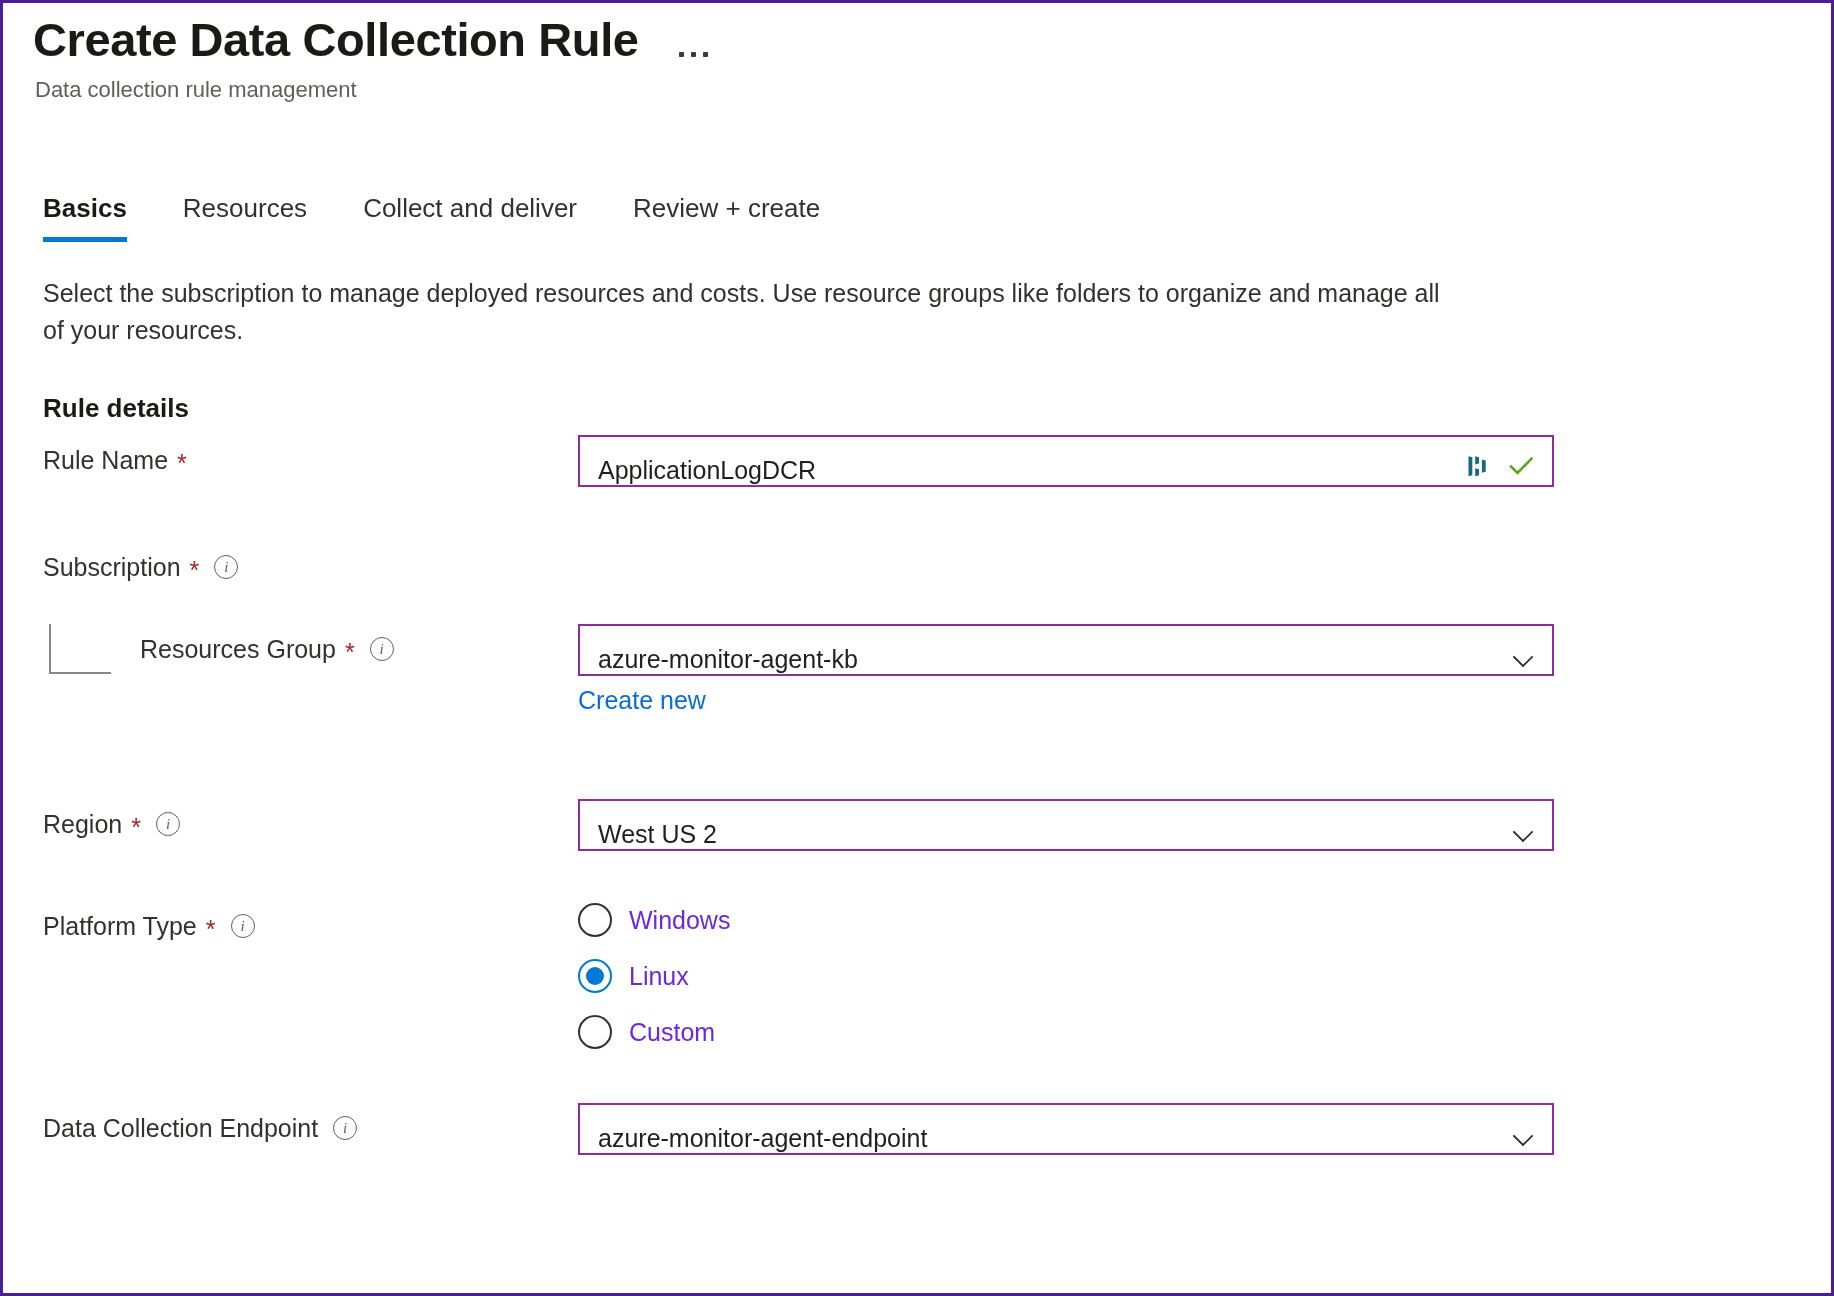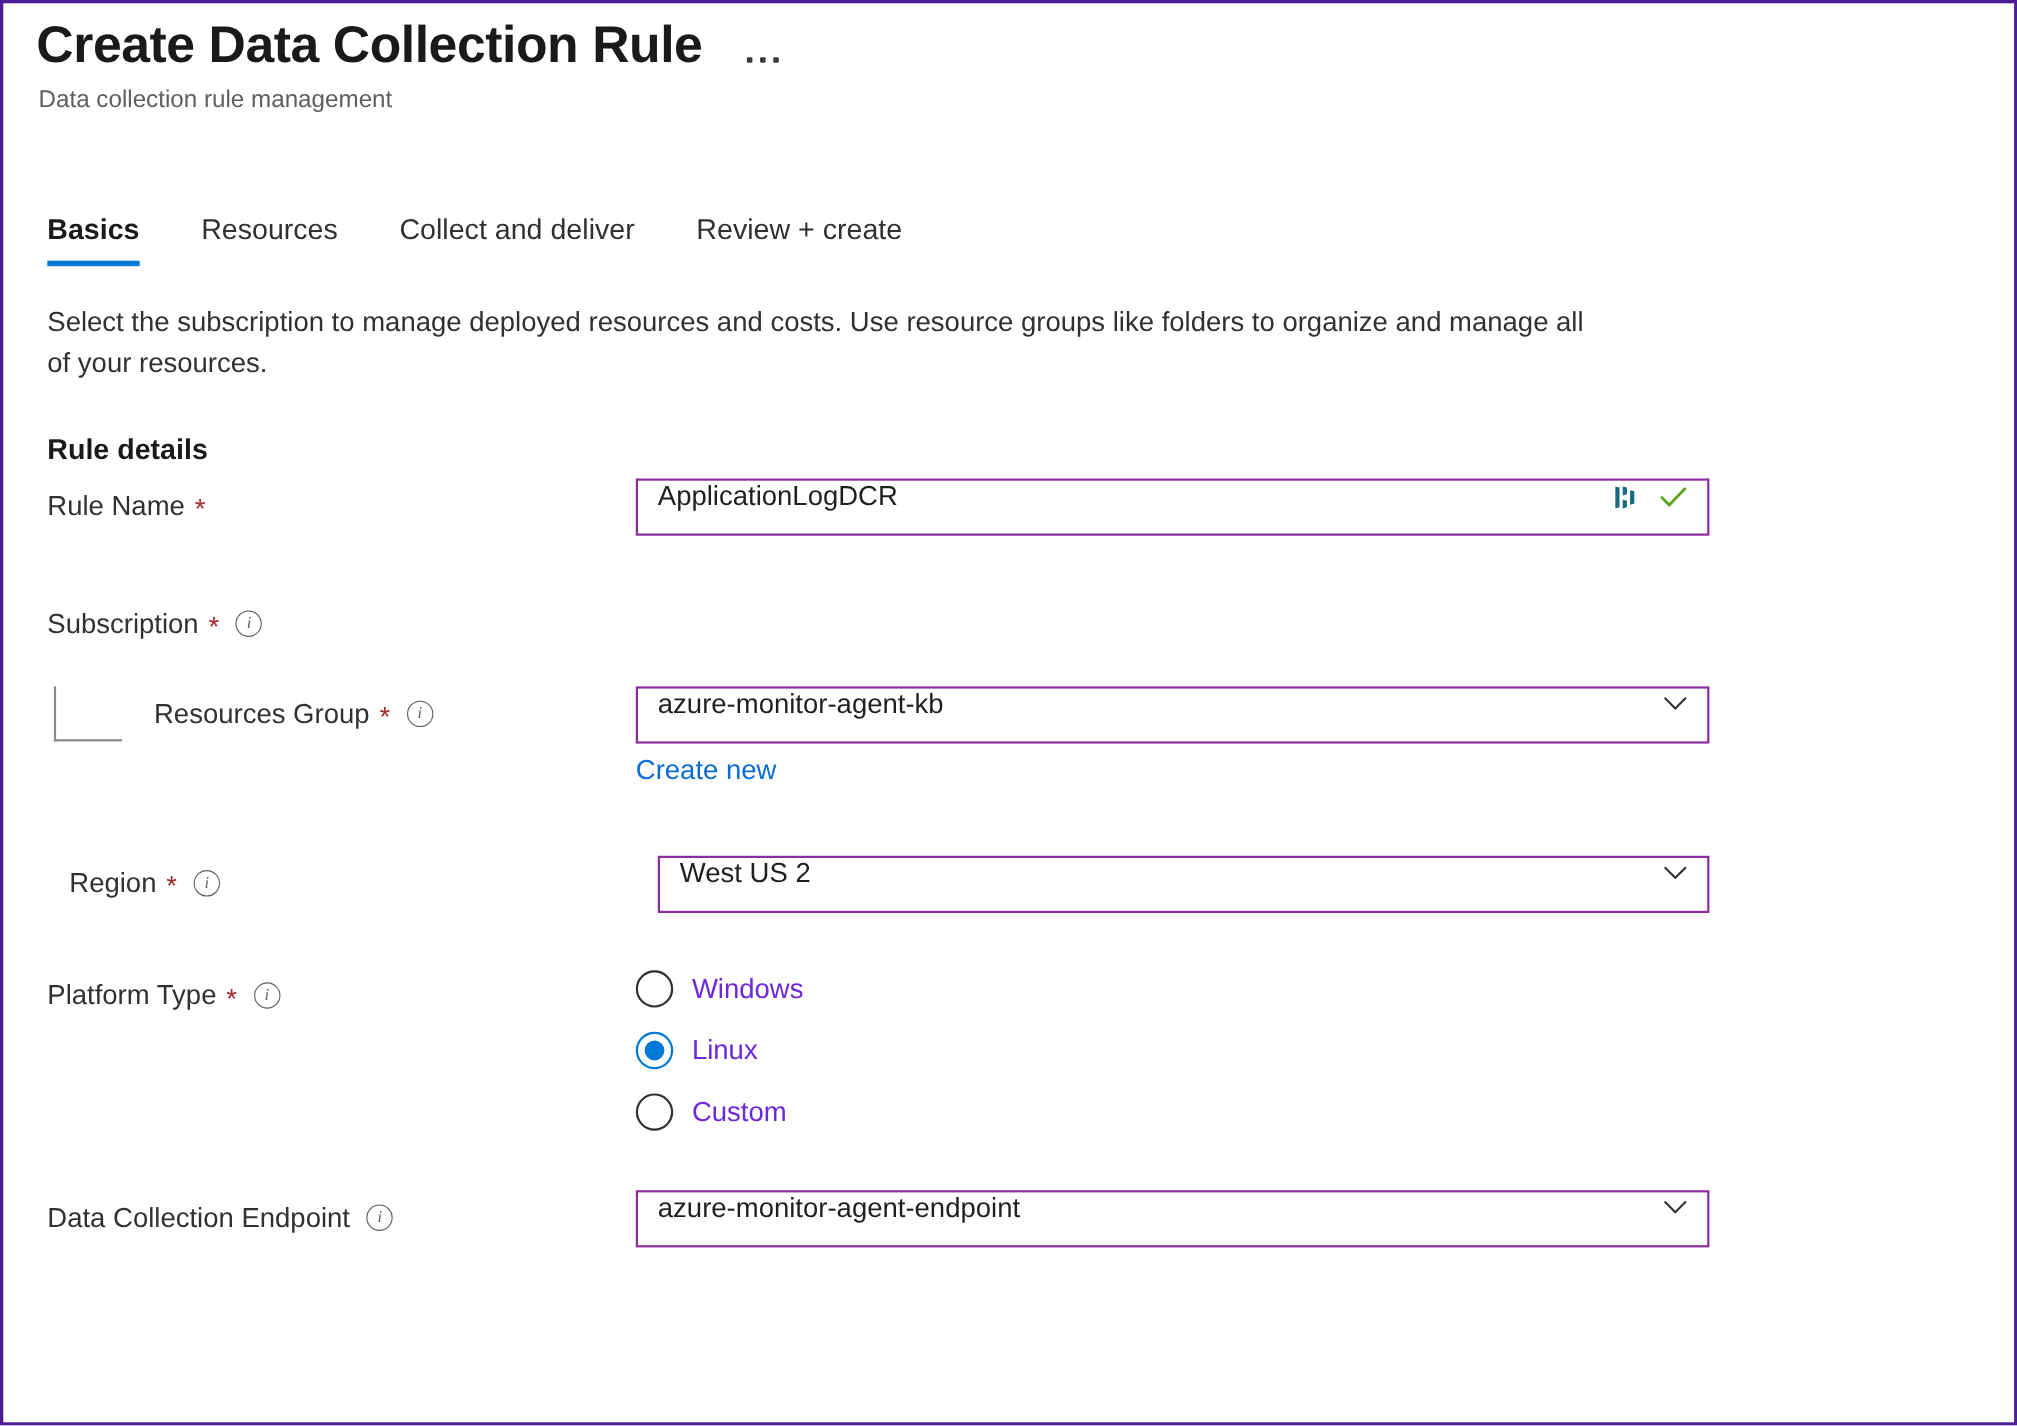--- a/index.html
+++ b/index.html
@@ -185,21 +185,21 @@
 
   
   .azure-input,
   .azure-select {
     position: relative;
     width: 100%;
     height: 52px;
     background: #ffffff;
     border: 2px solid #8d2ba0;
     display: flex;
-    align-items: flex-start;
+    align-items: flex-end;
     padding: 0 16px 0 18px;
     cursor: text;
   }
   .azure-select { cursor: pointer; }
   .azure-select.neutral { border-color: #8a8886; }
   .field-value {
     font-size: 25px;
     color: #201f1e;
     white-space: nowrap;
     overflow: hidden;
@@ -278,21 +278,21 @@
   }
   .radio-label {
     font-size: 25px;
     color: #6d28d9;
   }
 
   
   .row-rulename  { margin-top: 0px; }
   .row-subscription { margin-top: 55px; }
   .row-resourcegroup { margin-top: 32px; }
-  .row-region { margin-top: 63px; padding-left: 20px; }
+  .row-region { margin-top: 84px; }
   .row-platform { margin-top: 50px; }
   .row-endpoint { margin-top: 54px; }
 </style>
 </head>
 <body>
 
 <div class="page">
   <div class="inner">
 
     <div class="header">

